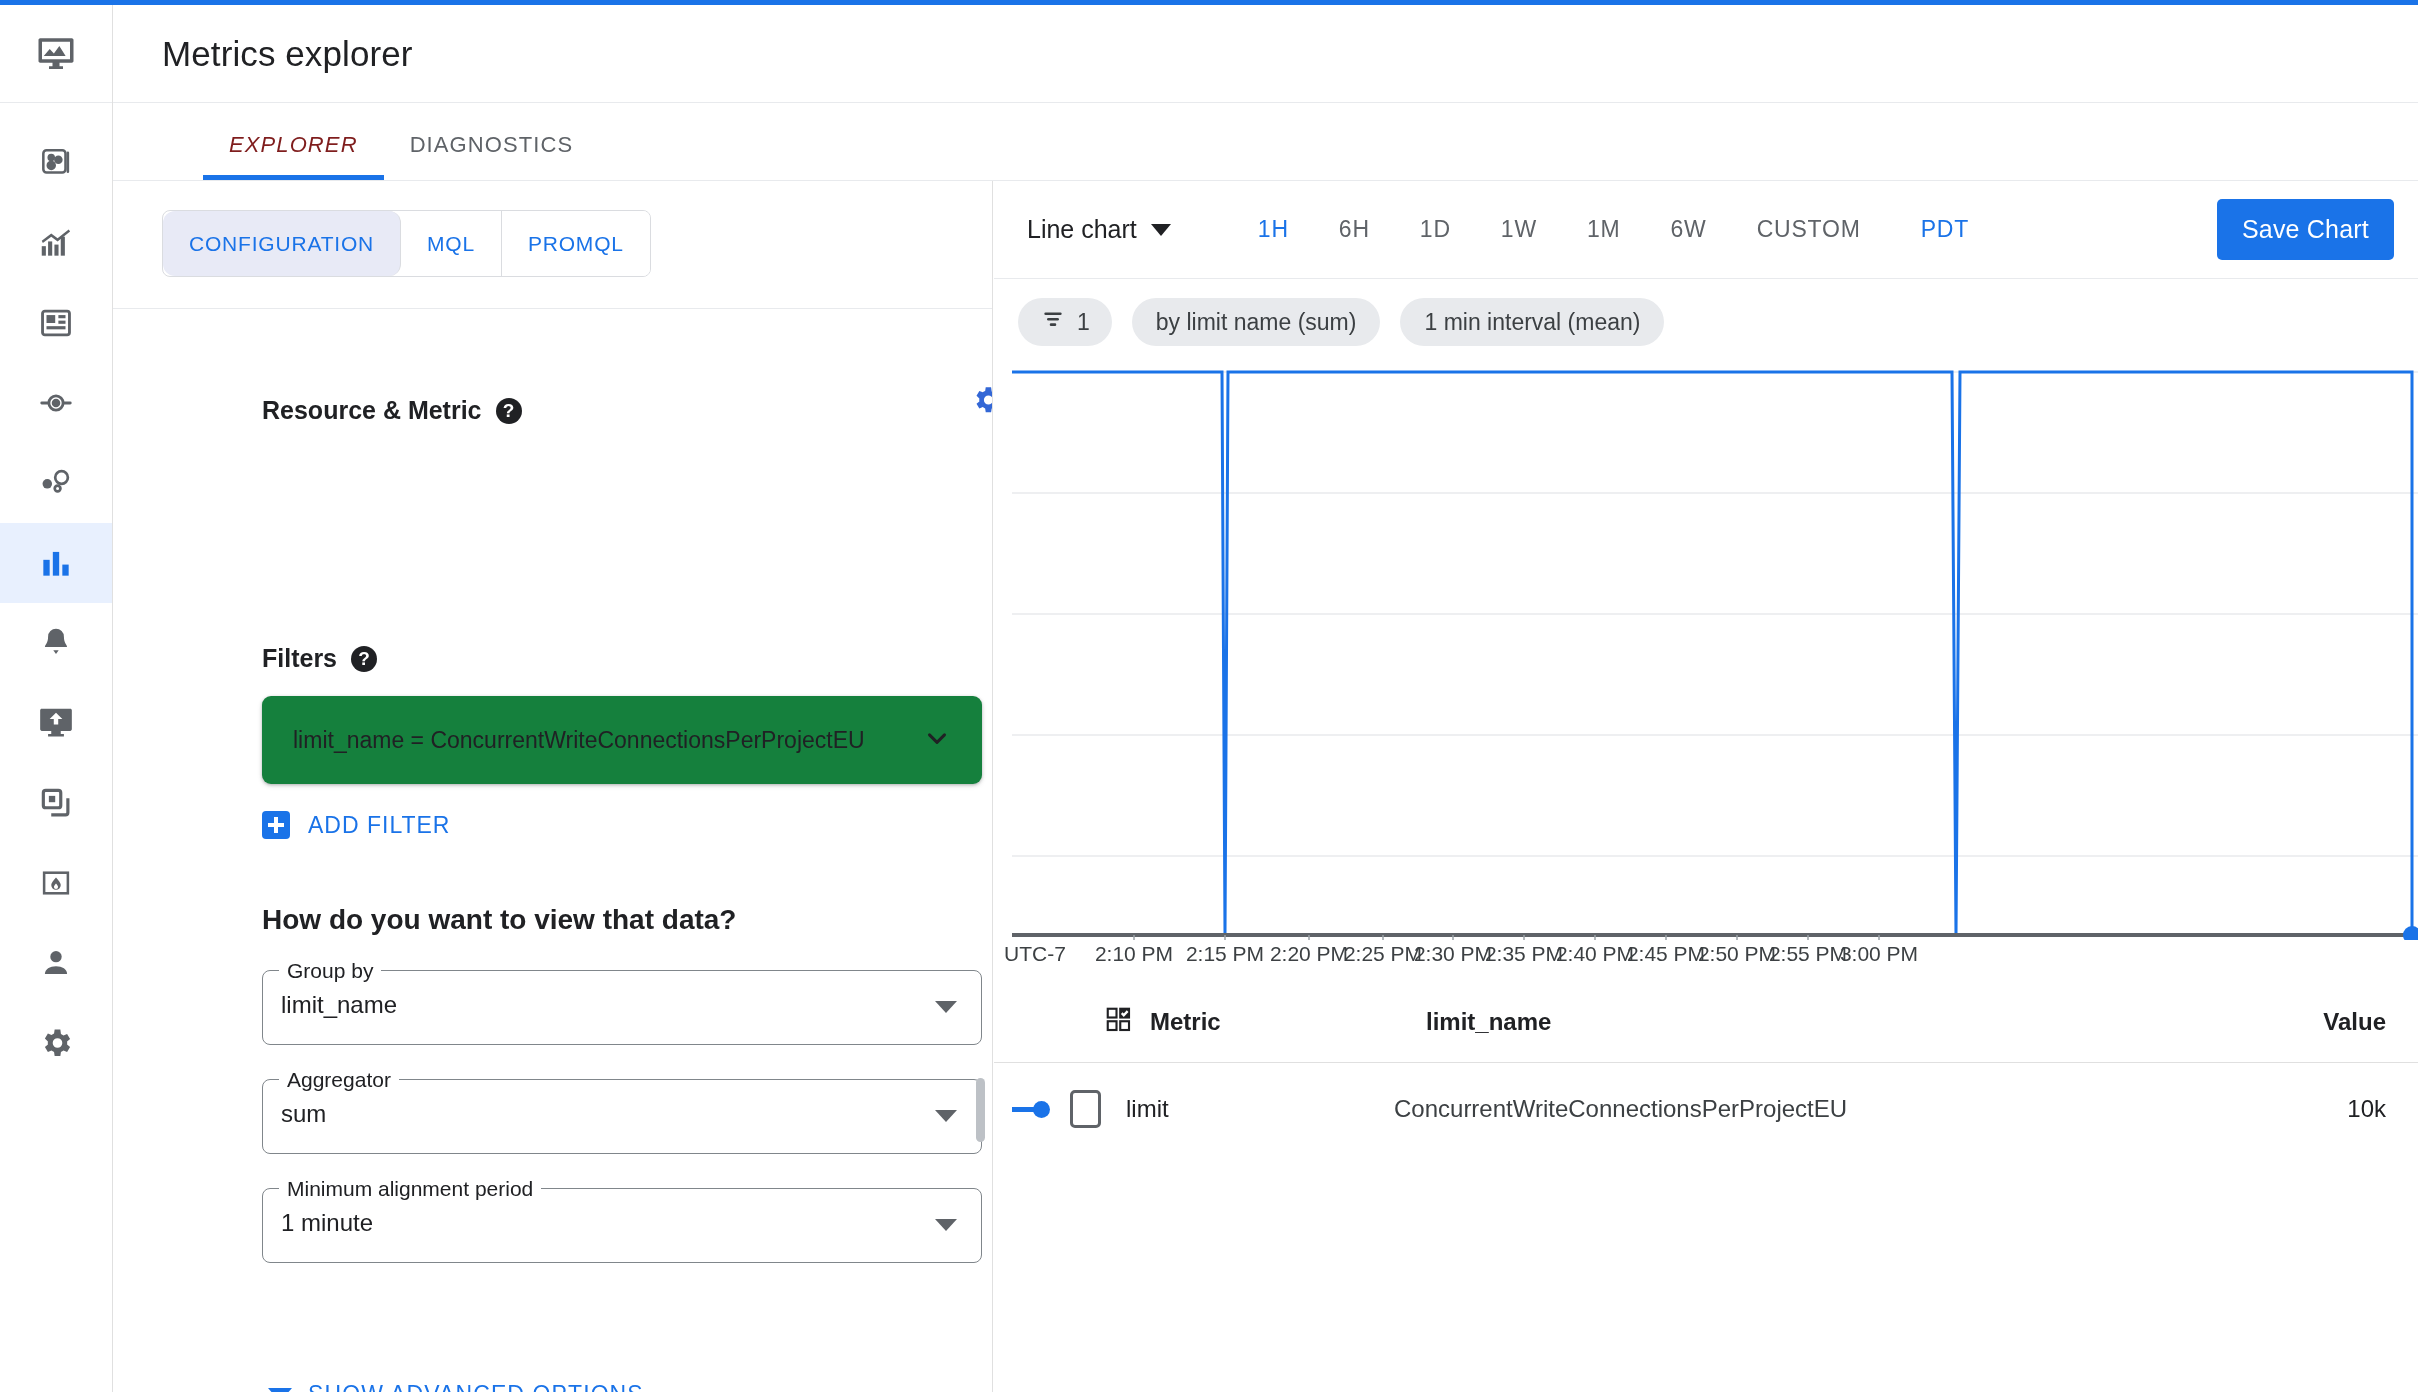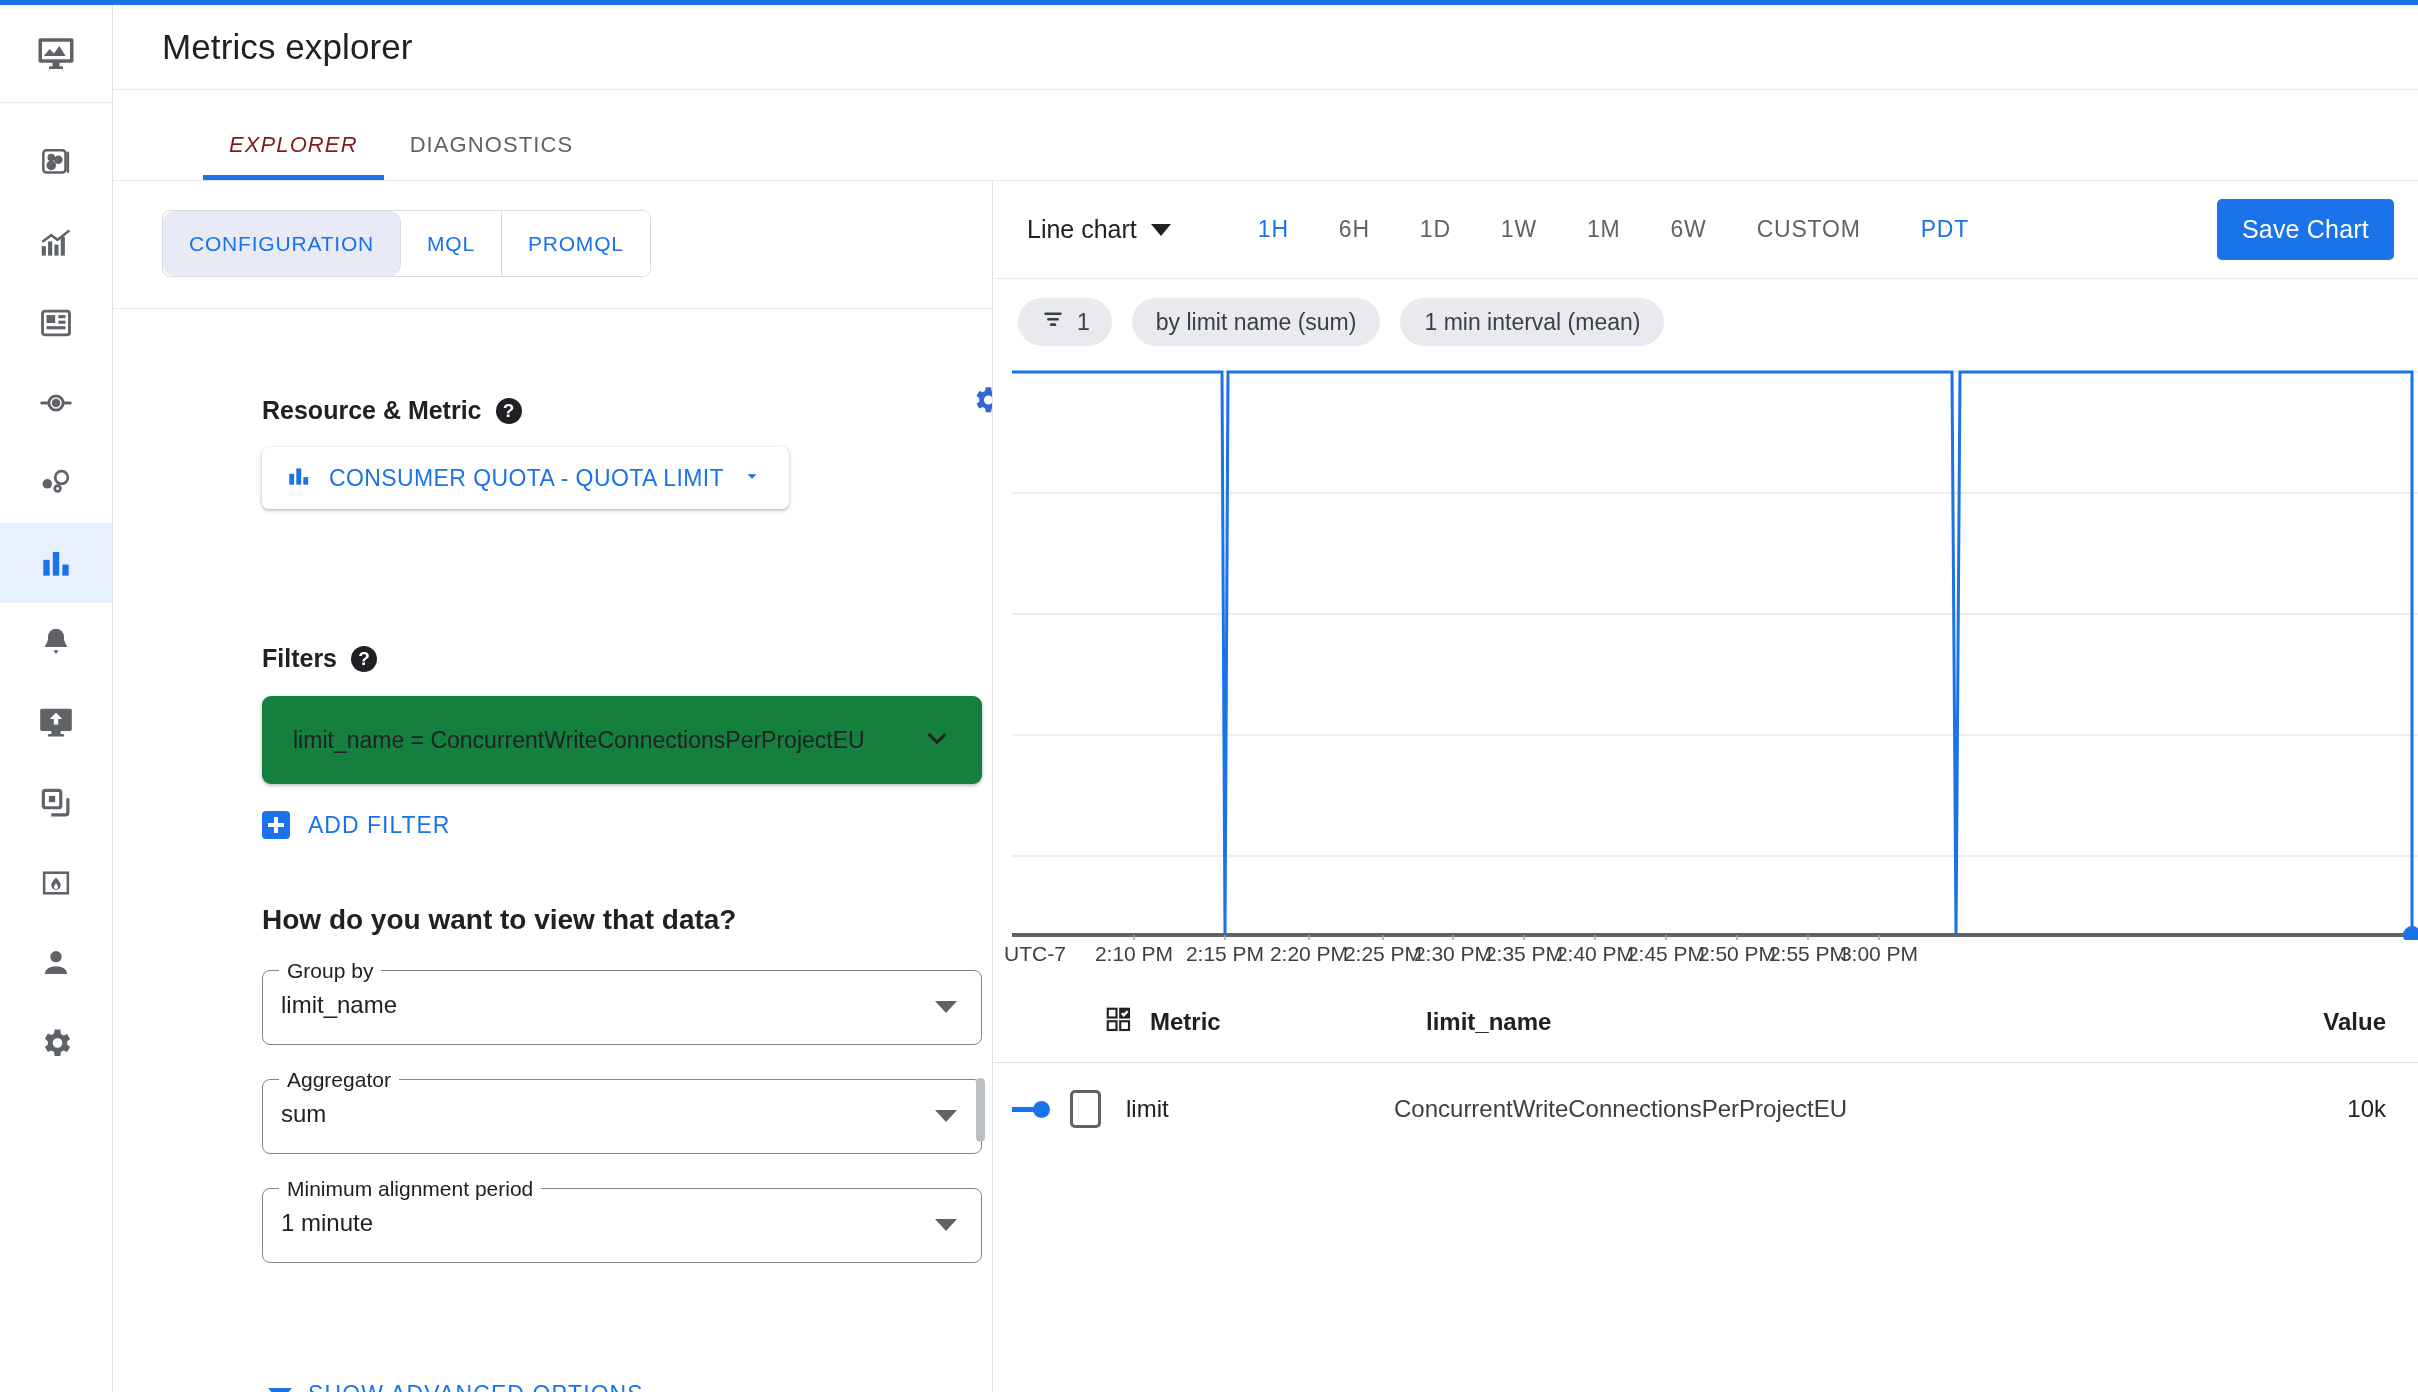--- a/index.html
+++ b/index.html
@@ -29,21 +29,21 @@
   .rail-item {
     height: 80px; display: flex; align-items: center; justify-content: center;
     cursor: pointer;
   }
   .rail-item.active { background: #e8f0fe; }
   .rail-item svg { display: block; }
   .rail-spacer-1 { height: 20px; }
 
   
   .header {
-    position: absolute; top: 5px; left: 113px; width: 2305px; height: 85px;
+    position: absolute; top: 5px; left: 113px; width: 2305px; height: 98px;
     display: flex; align-items: center;
     border-bottom: 1px solid #e8eaed; background: #fff;
   }
   .header-title {
     font-size: 35px; color: #202124; font-weight: 400;
     margin-left: 49px; letter-spacing: .1px;
   }
 
   
   .tabs-row {
@@ -412,35 +412,20 @@
       </svg>
     </div>
 
     <div class="panel-divider"></div>
 
     
     <div class="resource-block">
       <div class="section-label">
         <span>Resource &amp; Metric</span>
         <span class="help-icon">?</span>
-      </div>
-      <div class="metric-chip">
-        <span>
-          <svg width="26" height="26" viewBox="0 0 24 24" fill="#1a73e8">
-            <rect x="3" y="10" width="4.5" height="10"></rect>
-            <rect x="9.5" y="5" width="4.5" height="15"></rect>
-            <rect x="16" y="13" width="4.5" height="7"></rect>
-          </svg>
-        </span>
-        <span class="metric-chip-label">CONSUMER QUOTA - QUOTA LIMIT</span>
-        <span>
-          <svg width="22" height="22" viewBox="0 0 24 24" fill="#1a73e8">
-              <path d="M7 10l5 5 5-5z"></path>
-            </svg>
-        </span>
       </div>
     </div>
 
     
     <div class="filters-block">
       <div class="section-label">
         <span>Filters</span>
         <span class="help-icon">?</span>
       </div>
       <div class="filter-card">

